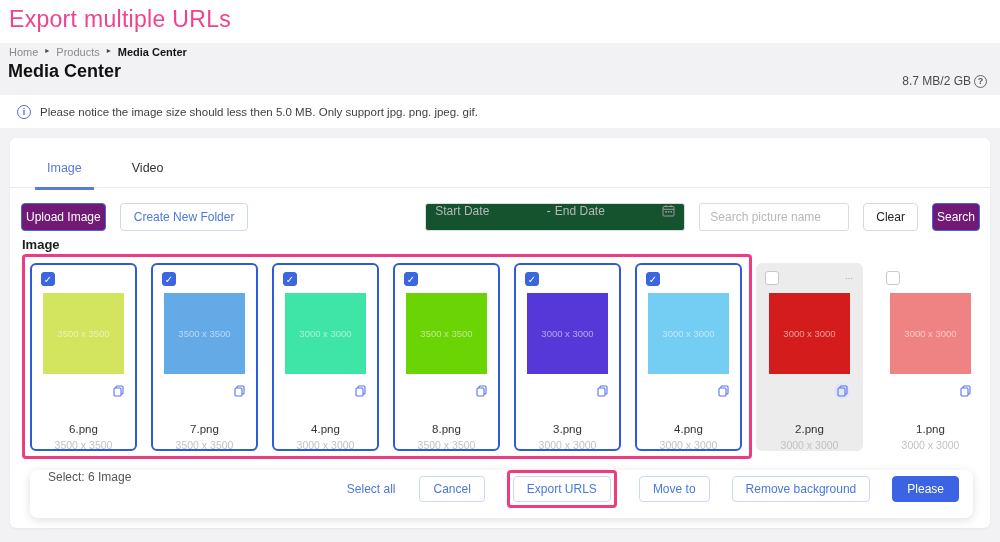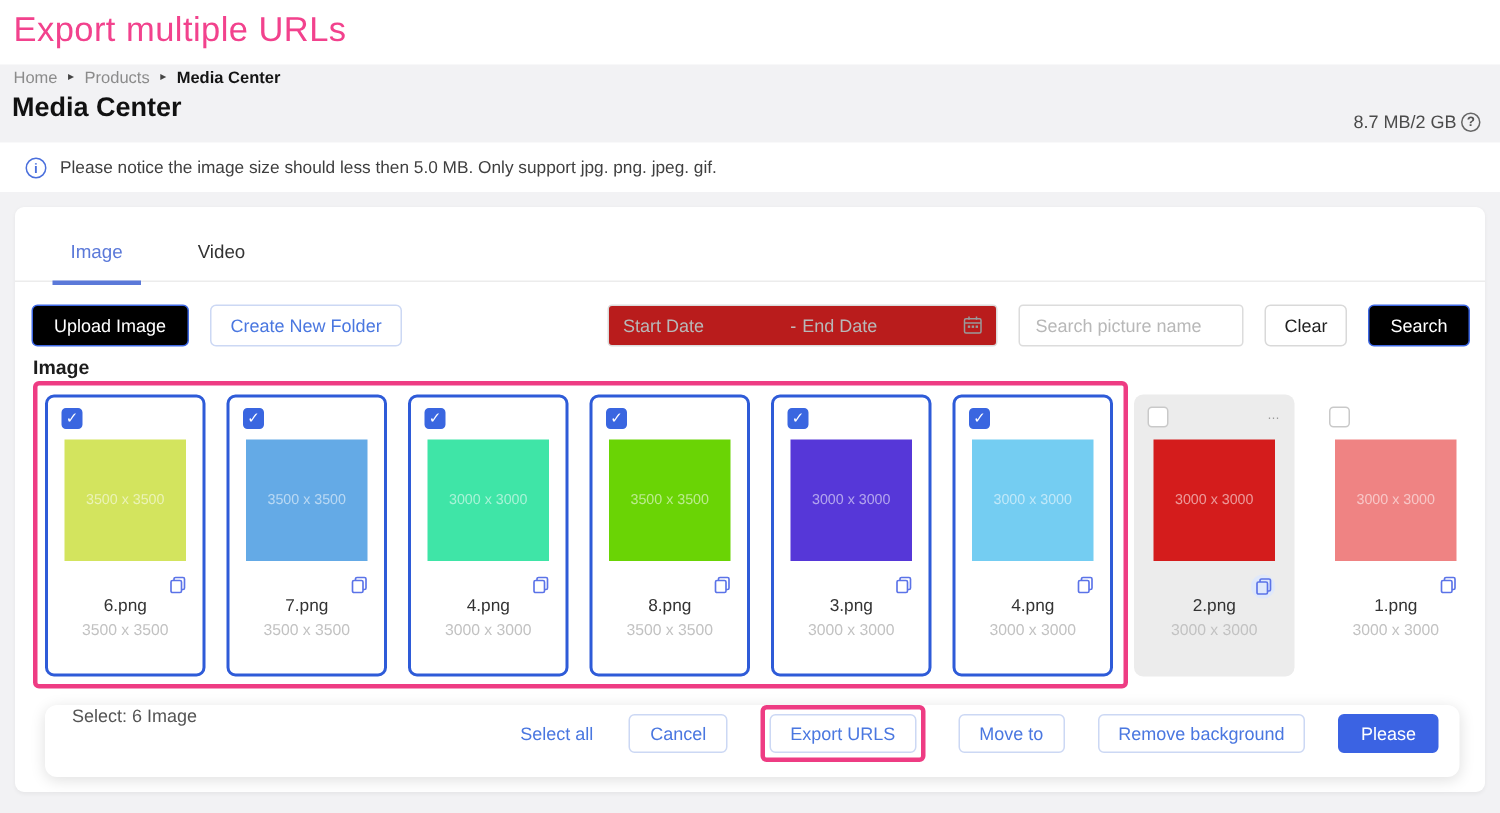--- a/index.html
+++ b/index.html
@@ -22,24 +22,24 @@
 .notice-text{font-size:11.5px;color:#3f3f3f}
 
 .panel{position:absolute;top:95px;left:10px;width:980px;height:390px;background:#fff;border-radius:6px;box-shadow:0 1px 3px rgba(0,0,0,.05)}
 .tabs{position:absolute;top:16px;left:25px;display:flex;gap:26px;z-index:2}
 .tab{font-size:12.5px;color:#333;padding:7px 12px 12px;cursor:pointer}
 .tab.active{color:#5b79d9;border-bottom:3px solid #5b79d9}
 .tab-line{position:absolute;top:49px;left:0;width:100%;height:1px;background:#ececec}
 
 .controls{position:absolute;top:64px;left:11px;right:10px;height:29px;display:flex;align-items:center;gap:14px}
 .btn{font-size:12px;border-radius:4px;height:28px;display:inline-flex;align-items:center;justify-content:center;cursor:pointer;white-space:nowrap}
-.btn-primary{background:#000000;color:#fff;padding:0 14px;border:1px solid #3e68e4}
+.btn-primary{background:#701a75;color:#fff;padding:0 4px;border:1px solid #3e68e4}
 .btn-outline-blue{background:#fff;color:#4a77e0;padding:0 13px;border:1px solid #ccd8f4}
 .btn-outline-gray{background:#fff;color:#222;padding:0 12px;border:1px solid #d9d9d9}
-.date-range{width:260px;height:28px;border:1px solid #dcdcdc;border-radius:3px;background:#b91c1c;display:flex;align-items:center;padding:0 9px;font-size:12px;color:#b8b8b8;margin-left:auto}
+.date-range{width:260px;height:28px;border:1px solid #dcdcdc;border-radius:3px;background:#14532d;display:flex;align-items:flex-start;padding:0 9px;font-size:12px;color:#b8b8b8;margin-left:auto}
 .date-range .ph{flex:1}
 .date-range .sep{flex:none;margin:0 4px;color:#c4c4c4}
 .search-input{width:150px;height:28px;border:1px solid #dcdcdc;border-radius:3px;padding:0 10px;font-size:12px;color:#333;outline:none}
 .search-input::placeholder{color:#b8b8b8}
 
 .section-label{position:absolute;top:99px;left:12px;font-size:13px;font-weight:bold;color:#1c1c1c}
 
 .card-grid{position:absolute;top:125px;left:20px;display:flex;gap:14px}
 .sel-box{position:absolute;left:-8px;top:-9px;width:730px;height:205px;border:3px solid #ee3c83;border-radius:4px;pointer-events:none;z-index:5}
 .card{width:107px;height:188px;border-radius:6px;background:#fff;padding:6px;position:relative;z-index:1;cursor:pointer}
@@ -48,21 +48,21 @@
 .card-top{height:16px;display:flex;align-items:center;justify-content:space-between;padding:2px 2px 0 3px}
 .card.sel .card-top{padding:4px 4px 0 5px}
 .cb{width:14px;height:14px;border-radius:3px;background:#fff;border:1px solid #c9c9c9;display:flex;align-items:center;justify-content:center;font-size:10px;color:#fff}
 .cb.on{background:#3a66e0;border-color:#3a66e0}
 .dots{font-size:8px;color:#9b9b9b;letter-spacing:2px}
 .thumb{width:81px;height:81px;margin:8px auto 0;display:flex;align-items:center;justify-content:center}
 .ovl{font-size:9.5px;color:rgba(255,255,255,.55);white-space:nowrap}
 .copyrow{height:14px;margin-top:9px;text-align:right;padding-right:7px}
 .copy{display:inline-flex;align-items:center;justify-content:center}
 .copy.circ{background:#dfe8fb;border-radius:50%;width:16px;height:16px}
-.fname{margin-top:1px;text-align:center;font-size:11.5px;color:#333}
+.fname{margin-top:26px;text-align:center;font-size:11.5px;color:#333}
 .fdims{margin-top:4px;text-align:center;font-size:10.5px;color:#c2c2c2}
 
 .footer-bar{position:absolute;left:20px;top:332px;width:943px;height:48px;background:#fff;border-radius:8px;box-shadow:0 2px 10px rgba(0,0,0,.13);display:flex;align-items:flex-start;padding:0 14px 0 18px}
 .sel-count{font-size:12px;color:#555}
 .footer-actions{margin-left:auto;display:flex;align-items:center;gap:22px}
 .link-blue{font-size:12px;color:#4a77e0;cursor:pointer;margin-right:2px}
 .btn-sm{height:26px;font-size:12px}
 .export-wrap{border:3px solid #ee3c83;border-radius:4px;padding:3px;display:inline-flex}
 .btn-delete{background:#3b63e3;color:#fff;border:1px solid #3b63e3;padding:0 14px}
 </style>

